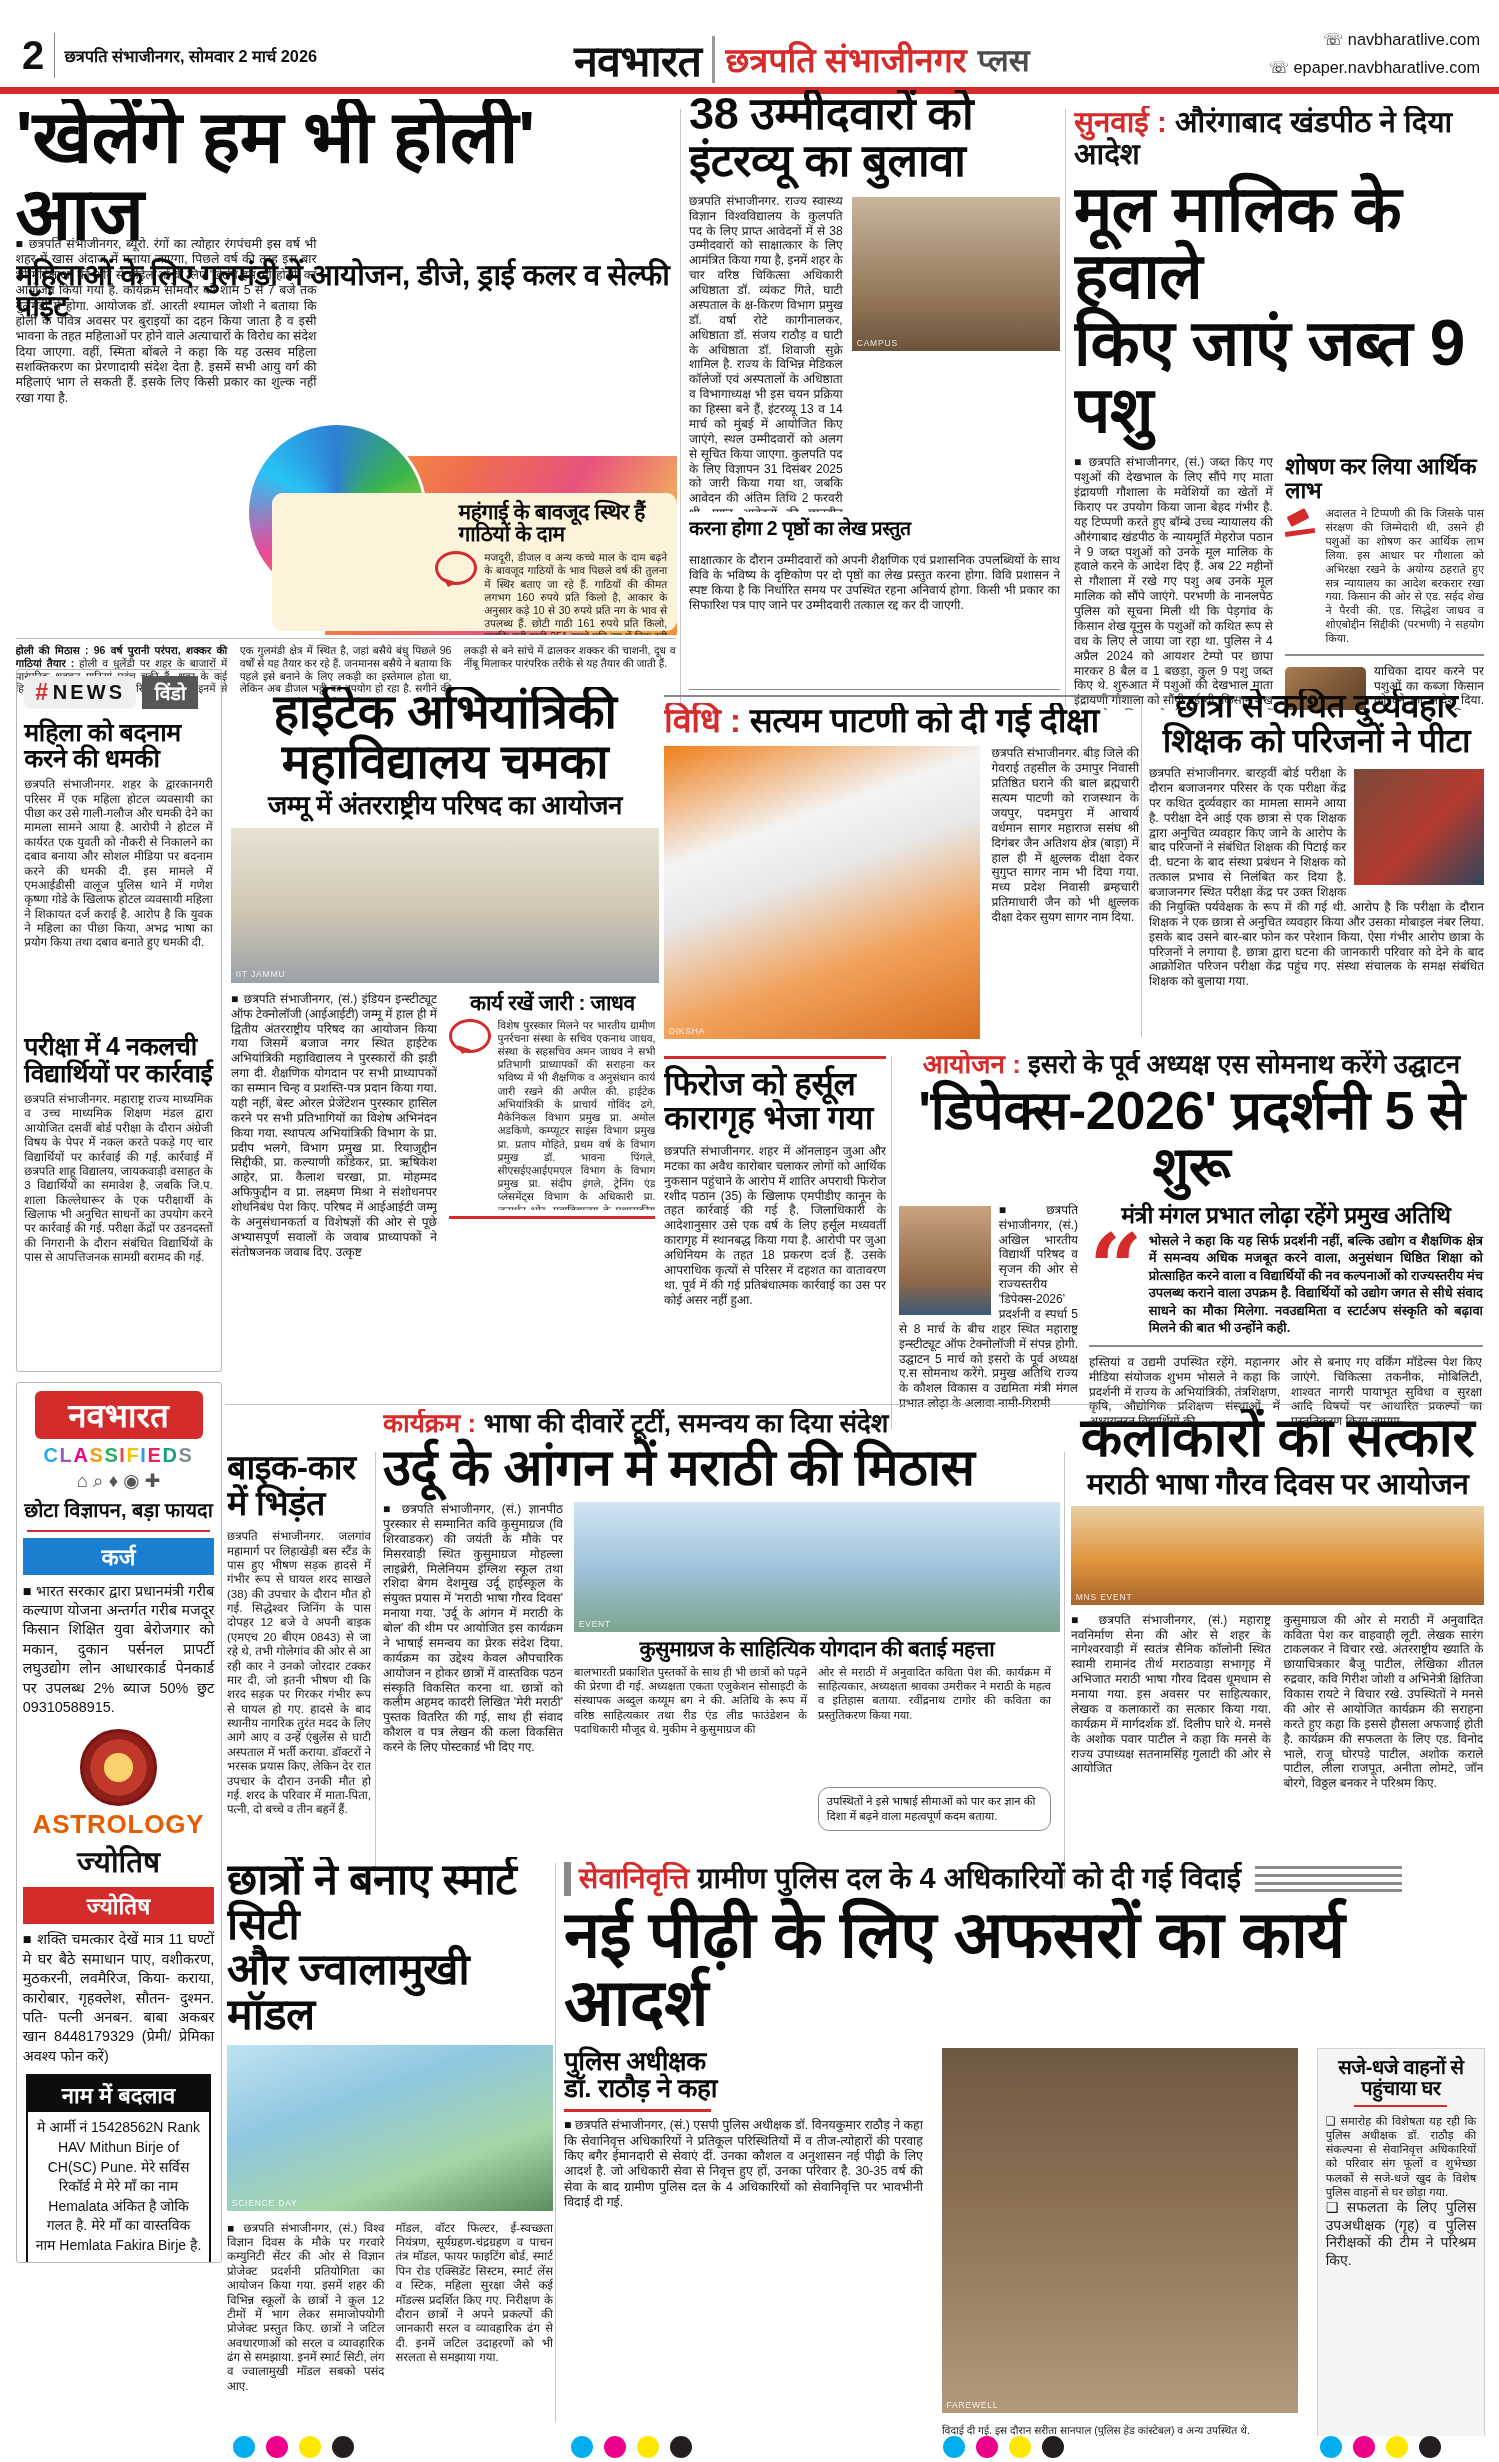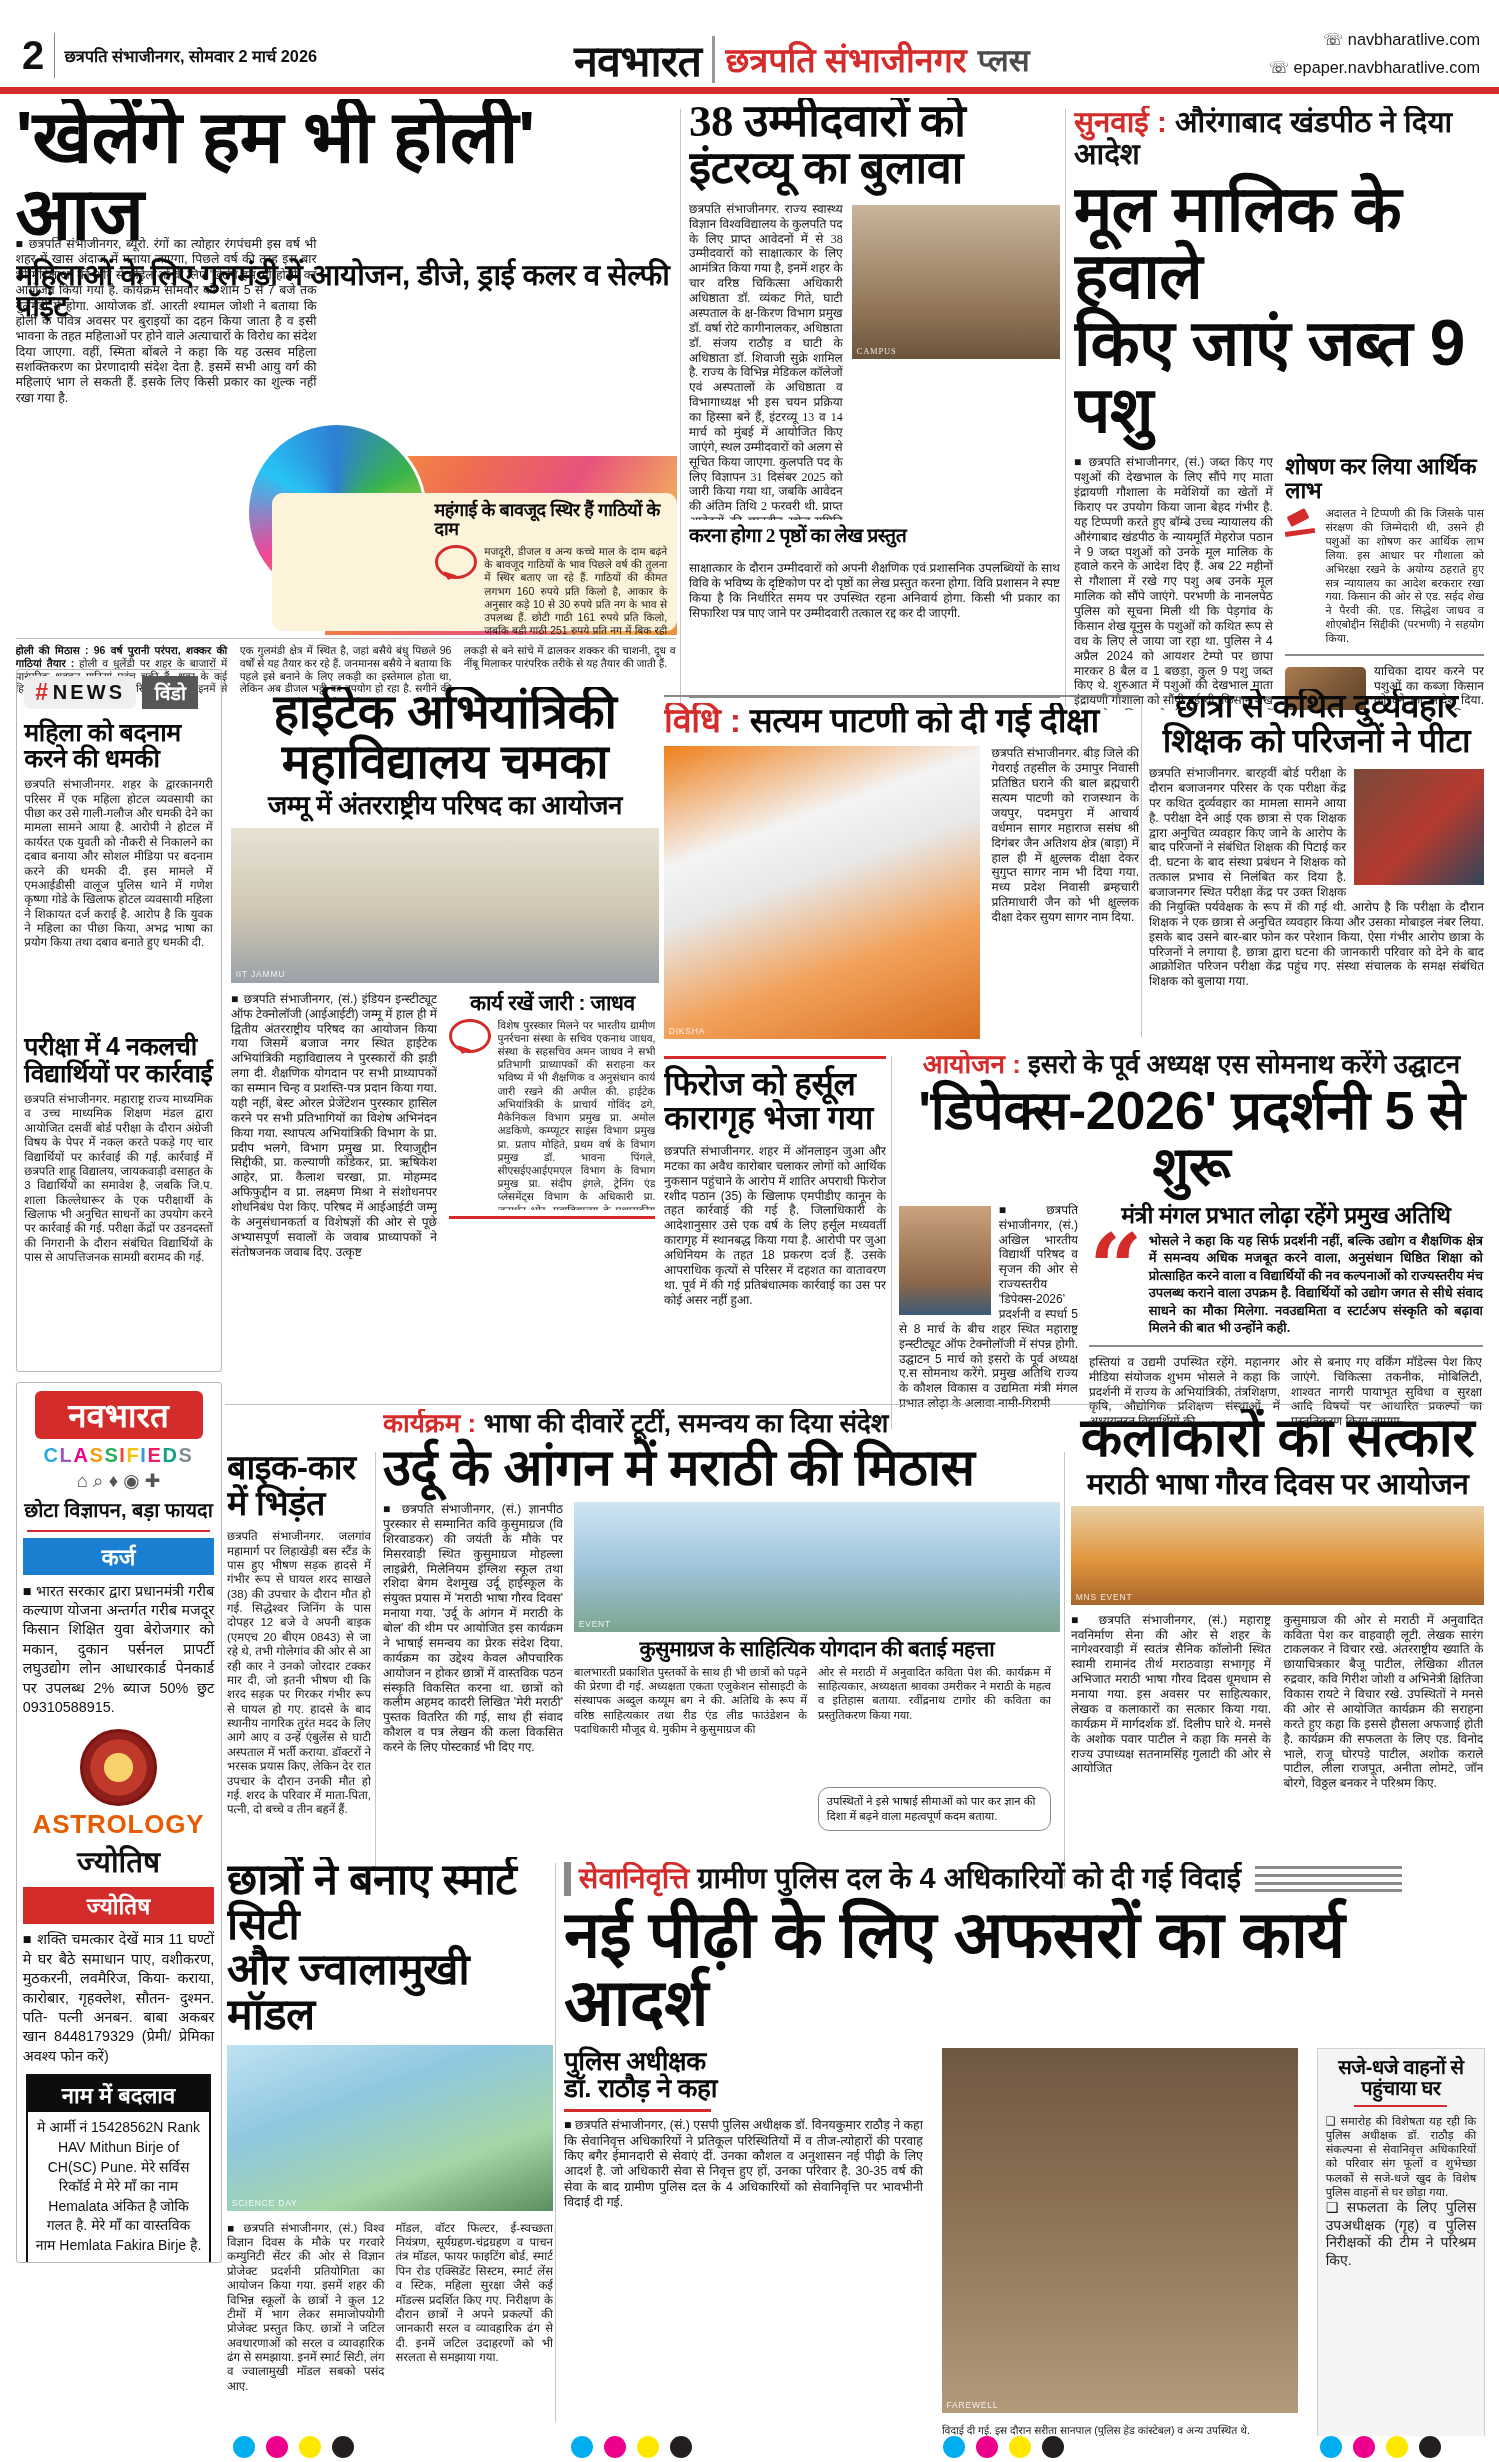--- a/index.html
+++ b/index.html
@@ -59,38 +59,38 @@
   <div class="abs redbar" style="left:0;top:87px;width:1500px;height:7px;"></div>
 
   <section class="abs sect" style="left:15.5px;top:99px;width:661px;height:536px;">
     <div class="hl" style="font-size:73px;">'खेलेंगे हम भी होली' आज</div>
     <div class="hl" style="font-size:29.5px;margin-top:7.8px;">महिलाओं के लिए गुलमंडी में आयोजन, डीजे, ड्राई कलर व सेल्फी पॉइंट</div>
     <div class="abs body-t j" style="left:0;top:138px;width:301px;height:392px;font-size:12.4px;">■ छत्रपति संभाजीनगर, ब्यूरो. रंगों का त्योहार रंगपंचमी इस वर्ष भी शहर में खास अंदाज में मनाया जाएगा, पिछले वर्ष की तरह इस बार भी महिलाओं की ओर से महिलाओं के लिए 'खेलेंगे हम भी होली' का आयोजन किया गया है. कार्यक्रम सोमवार को शाम 5 से 7 बजे तक गुलमंडी में होगा. आयोजक डॉ. आरती श्यामल जोशी ने बताया कि होली के पवित्र अवसर पर बुराइयों का दहन किया जाता है व इसी भावना के तहत महिलाओं पर होने वाले अत्याचारों के विरोध का संदेश दिया जाएगा. वहीं, स्मिता बोंबले ने कहा कि यह उत्सव महिला सशक्तिकरण का प्रेरणादायी संदेश देता है. इसमें सभी आयु वर्ग की महिलाएं भाग ले सकती हैं. इसके लिए किसी प्रकार का शुल्क नहीं रखा गया है.</div>
     <div class="abs photo" style="left:309px;top:134px;width:352px;height:233px;background:linear-gradient(120deg,#f6a23c 0%,#ef6f4e 30%,#e8537c 55%,#f2b25a 80%,#f08030 100%);"></div>
     <div class="abs" style="left:233px;top:326px;width:175px;height:175px;border-radius:50%;background:conic-gradient(#2e7fd4,#39b54a,#f7e733,#f7941d,#ec4899,#27c4f5,#2e7fd4);box-shadow:0 0 0 3.1px #fff;"></div>
     <div class="abs" style="left:256px;top:394px;width:405px;height:138px;background:#fdf3da;border-radius:11px;">
       <div style="padding:7.8px 9.3px 4.7px 163px;">
-        <div class="hl" style="font-size:18px;line-height:1.05;">महंगाई के बावजूद स्थिर हैं गाठियों के दाम</div>
+        <div class="hl" style="font-size:21px;line-height:1.05;margin-left:24px;">महंगाई के बावजूद स्थिर हैं गाठियों के दाम</div>
       </div>
       <div style="display:flex;gap:7.8px;padding:1.6px 9.3px 6.2px 163px;">
         <div class="bubble"></div>
         <div class="small-t j" style="font-size:10.5px;">मजदूरी, डीजल व अन्य कच्चे माल के दाम बढ़ने के बावजूद गाठियों के भाव पिछले वर्ष की तुलना में स्थिर बताए जा रहे हैं. गाठियों की कीमत लगभग 160 रुपये प्रति किलो है, आकार के अनुसार कड़े 10 से 30 रुपये प्रति नग के भाव से उपलब्ध हैं. छोटी गाठी 161 रुपये प्रति किलो, जबकि बड़ी गाठी 251 रुपये प्रति नग में बिक रही है.</div>
       </div>
     </div>
   </section>
 
   <div class="abs rule-h" style="left:15.5px;top:638px;width:660px;"></div>
   <section class="abs sect cols3" style="left:15.5px;top:644px;width:660px;height:62px;font-size:10.5px;line-height:1.22;">
     <p class="j" style="margin:0;">
       <span style="font-weight:800;">होली की मिठास : 96 वर्ष पुरानी परंपरा, शक्कर की गाठियां तैयार : </span><span>होली व धुलेंडी पर शहर के बाजारों में पारंपरिक शक्कर गाठियां पहुंच चुकी हैं. शहर के कई हिस्सों में गाठियां बनाने वाले परिवार व्यस्त हैं. इनमें से एक गुलमंडी क्षेत्र में स्थित है, जहां बसैये बंधु पिछले 96 वर्षों से यह तैयार कर रहे हैं. जनमानस बसैये ने बताया कि पहले इसे बनाने के लिए लकड़ी का इस्तेमाल होता था, लेकिन अब डीजल भट्टी का उपयोग हो रहा है. सगीने की लकड़ी से बने सांचे में ढालकर शक्कर की चाशनी, दूध व नींबू मिलाकर पारंपरिक तरीके से यह तैयार की जाती हैं.</span>
     </p>
   </section>
 
   <div class="abs rule-v" style="left:680px;top:109px;height:598px;"></div>
-  <section class="abs sect" style="left:689px;top:98px;width:371px;height:599px;border-bottom:1.6px solid #8a8a8a;font-family:Liberation Serif, serif;">
+  <section class="abs sect" style="left:689px;top:90px;width:371px;height:599px;border-bottom:1.6px solid #8a8a8a;">
     <div class="hl" style="font-size:45px;">38 उम्मीदवारों को</div>
     <div class="hl" style="font-size:45px;">इंटरव्यू का बुलावा</div>
     <div style="margin-top:9.3px;">
       <div class="photo" style="float:right;width:208px;height:154px;margin:3.1px 0 6.2px 9.3px;background:linear-gradient(180deg,#c9b59a,#8f7356 70%,#6b543c);">
           <span>CAMPUS</span>
         </div>
       <div class="body-t j" style="height:318px;overflow:hidden;">छत्रपति संभाजीनगर. राज्य स्वास्थ्य विज्ञान विश्वविद्यालय के कुलपति पद के लिए प्राप्त आवेदनों में से 38 उम्मीदवारों को साक्षात्कार के लिए आमंत्रित किया गया है, इनमें शहर के चार वरिष्ठ चिकित्सा अधिकारी अधिष्ठाता डॉ. व्यंकट गिते, घाटी अस्पताल के क्ष-किरण विभाग प्रमुख डॉ. वर्षा रोटे कागीनालकर, अधिष्ठाता डॉ. संजय राठौड़ व घाटी के अधिष्ठाता डॉ. शिवाजी सुक्रे शामिल है. राज्य के विभिन्न मेडिकल कॉलेजों एवं अस्पतालों के अधिष्ठाता व विभागाध्यक्ष भी इस चयन प्रक्रिया का हिस्सा बने हैं, इंटरव्यू 13 व 14 मार्च को मुंबई में आयोजित किए जाएंगे, स्थल उम्मीदवारों को अलग से सूचित किया जाएगा. कुलपति पद के लिए विज्ञापन 31 दिसंबर 2025 को जारी किया गया था, जबकि आवेदन की अंतिम तिथि 2 फरवरी थी. प्राप्त आवेदनों की छानबीन खोज-समिति द्वारा की गई, जिसके बाद सूची तैयार की गई.</div>
     </div>
     <div class="hl" style="font-size:19.4px;margin-top:6.2px;">करना होगा 2 पृष्ठों का लेख प्रस्तुत</div>
     <div class="body-t j" style="margin-top:15px;height:101px;overflow:hidden;">साक्षात्कार के दौरान उम्मीदवारों को अपनी शैक्षणिक एवं प्रशासनिक उपलब्धियों के साथ विवि के भविष्य के दृष्टिकोण पर दो पृष्ठों का लेख प्रस्तुत करना होगा. विवि प्रशासन ने स्पष्ट किया है कि निर्धारित समय पर उपस्थित रहना अनिवार्य होगा. किसी भी प्रकार का सिफारिश पत्र पाए जाने पर उम्मीदवारी तत्काल रद्द कर दी जाएगी.</div>

